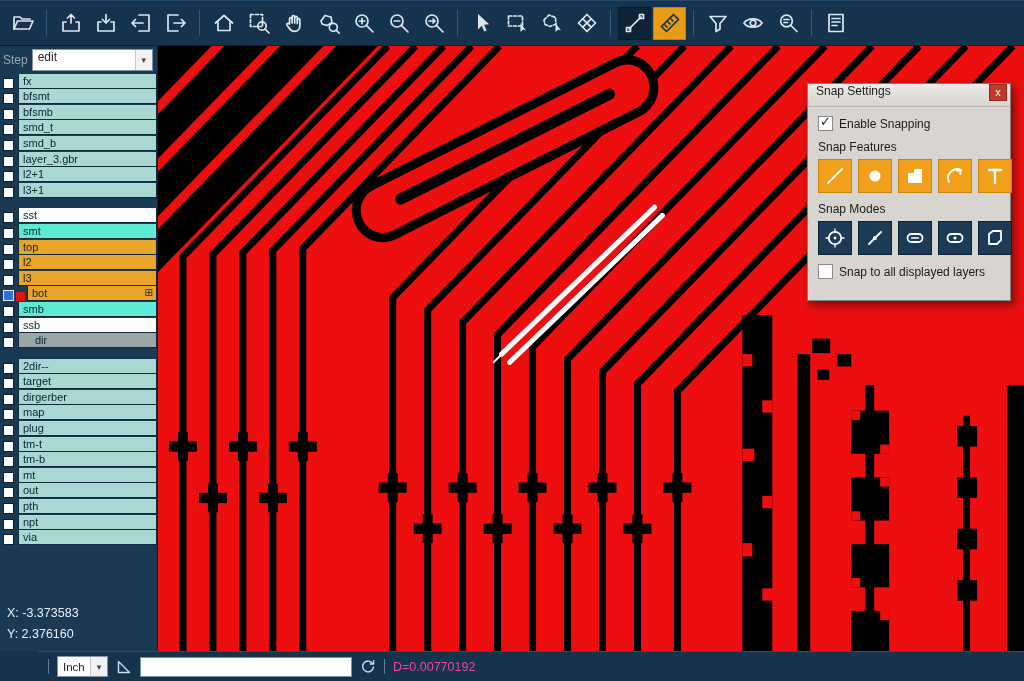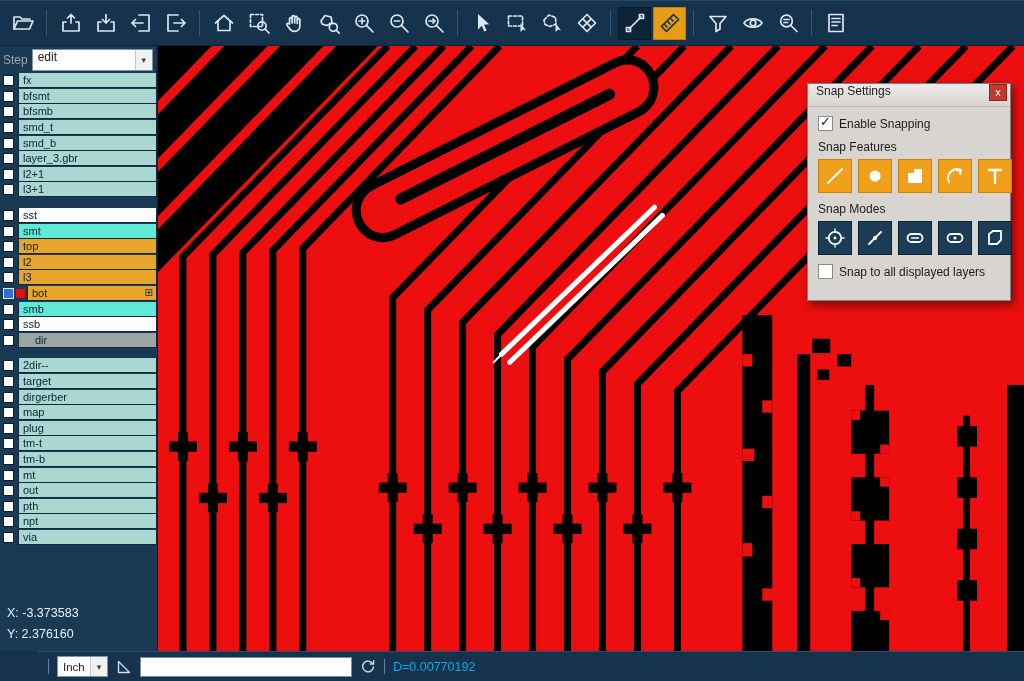--- a/index.html
+++ b/index.html
@@ -24,21 +24,21 @@
   .main{flex:1;display:flex;min-height:0;}
   .sidebar{width:157px;flex:none;background:#1a3a54;display:flex;flex-direction:column;border-right:1px solid #0d2335;}
   .step-row{height:27px;display:flex;align-items:center;padding-left:3px;gap:4px;flex:none;}
   .step-label{color:#a3a3a3;font-size:12px;}
   .step-select{width:114px;height:20px;background:#fff;border:1px solid #7e93a6;display:flex;
     justify-content:space-between;font-size:12px;color:#222;padding-left:5px;}
   .chev{width:16px;height:100%;border-left:1px solid #c6c6c6;display:flex;align-items:center;justify-content:center;
     font-size:9px;color:#444;background:#f1f1f1;}
 
   .layers{flex:none;}
-  .layer-row{display:flex;align-items:center;height:15.6px;}
+  .layer-row{display:flex;align-items:flex-end;height:15.6px;}
   .layer-row.gap{margin-top:10px;}
   .chk{width:9px;height:9px;background:#fff;border:1px solid #0b1f2e;margin:0 4px 0 3px;flex:none;}
   .layer-row.selected .chk{background:#2f6fd8;border-color:#dfe9f2;margin-right:2px;}
   .chip{width:9px;height:9px;background:#e21212;margin-right:2px;flex:none;}
   .bar{flex:1;height:14px;font-size:11px;color:#0a2433;padding:0 3px 0 4px;border:1px solid #10293c;border-top:none;
     display:flex;align-items:center;justify-content:space-between;overflow:hidden;}
   .bar.teal{background:#a9d8d3;}
   .bar.orange{background:#e9a42b;}
   .bar.green{background:#5eead4;}
   .bar.white{background:#fdfdfd;}
@@ -74,21 +74,21 @@
 
   
   .statusbar{height:29px;background:#16334e;border-top:1px solid #2a4e70;display:flex;align-items:center;
     padding:0 10px;gap:8px;flex:none;margin-left:38px;}
   .sb-grip{width:1px;height:15px;background:#5d7e9c;flex:none;}
   .unit-select{min-width:44px;height:19px;background:#fff;border:1px solid #7e93a6;display:flex;align-items:center;
     justify-content:space-between;font-size:11.5px;color:#222;padding-left:5px;}
   .sb-icon{display:flex;align-items:center;}
   .sb-icon svg{stroke:#cfdae4;fill:none;stroke-width:1.4;stroke-linecap:round;stroke-linejoin:round;}
   .cmd-input{width:202px;height:18px;background:#fff;border:1px solid #75909f;font:12px "Liberation Sans","DejaVu Sans",sans-serif;padding:0 4px;}
-  .distance{color:#0ea5e9;font-size:12.5px;}
+  .distance{color:#ec4899;font-size:12.5px;}
 </style>
 </head>
 <body>
 
 <div class="app">
 
 
   <div class="toolbar">
     <div class="tb-btn">
         <svg width="22" height="22" viewBox="0 0 22 22">

